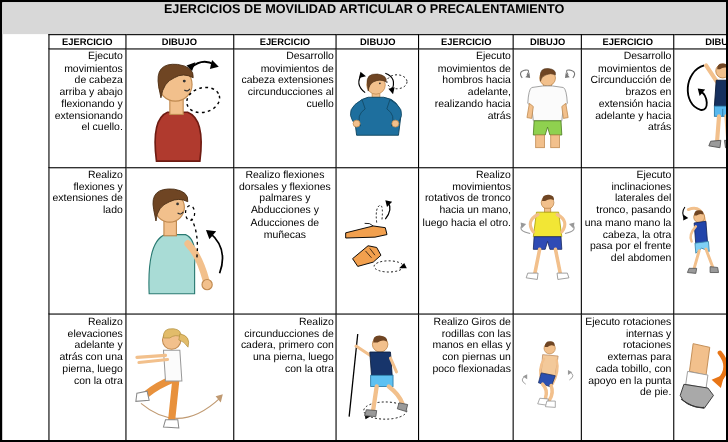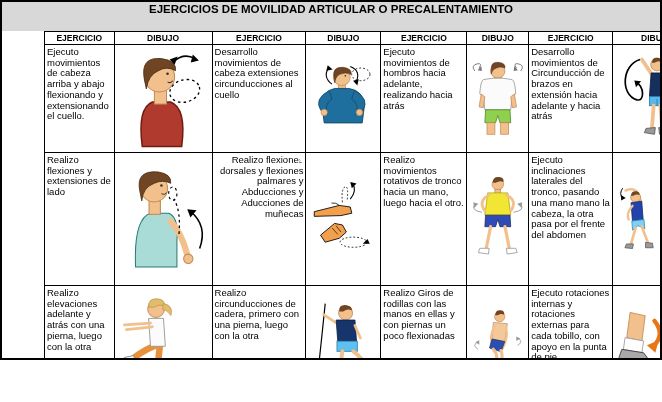--- a/index.html
+++ b/index.html
@@ -1,33 +1,33 @@
 <!DOCTYPE html>
 <html><head>
 <meta charset="utf-8">
 <style>
   * { margin:0; padding:0; box-sizing:border-box; }
   html,body { background:#fff; }
   body { font-family:"Liberation Sans", sans-serif; width:662px; }
-  .page { width:662px; height:360px; border:2px solid #000; background:#fff; overflow:hidden; }
+  .page { width:662px; height:402px; border:2px solid #000; background:#fff; overflow:hidden; }
   .title-block { height:29px; background:#d8d8d8; text-align:center; padding-top:1px; }
   .title { font-size:11.5px; font-weight:bold; line-height:1.2; }
   .subtitle { font-size:10.5px; font-weight:bold; line-height:1.15; }
   table { width:100%; border-collapse:collapse; table-layout:fixed;margin-left:42px; }
   th { border:1px solid #000; font-size:8.5px; font-weight:bold; height:13px; padding:0 1px; background:#fff; overflow:hidden; }
-  td { border:1px solid #000; vertical-align:top; font-size:9.5px; line-height:1.13; padding:2px 2px 1px 2px; text-align:left; overflow:hidden; background:#fff; }
+  td { border:1px solid #000; vertical-align:top; font-size:9.5px; line-height:1.13; padding:2px 2px 1px 2px; text-align:right; overflow:hidden; background:#fff; }
   tr.r1 td { height:108px; }
   tr.r2 td { height:133px; }
   tr.r3 td { height:115px; }
   td.img { vertical-align:middle; text-align:center; padding:1px; }
   td.img svg { display:block; margin:0 auto; width:98%; }
   tr.r1 td.img svg { height:102px; }
   tr.r2 td.img svg { height:127px; }
   tr.r3 td.img svg { height:109px; }
-  .ta-left { text-align:right;border-radius:20px; }
+  .ta-left { text-align:center;border-radius:20px; }
 </style>
 </head>
 <body>
 
 <div class="page">
 
   <div class="title-block">
     <div class="title">EJERCICIOS DE MOVILIDAD ARTICULAR O PRECALENTAMIENTO</div>
   </div>
 

